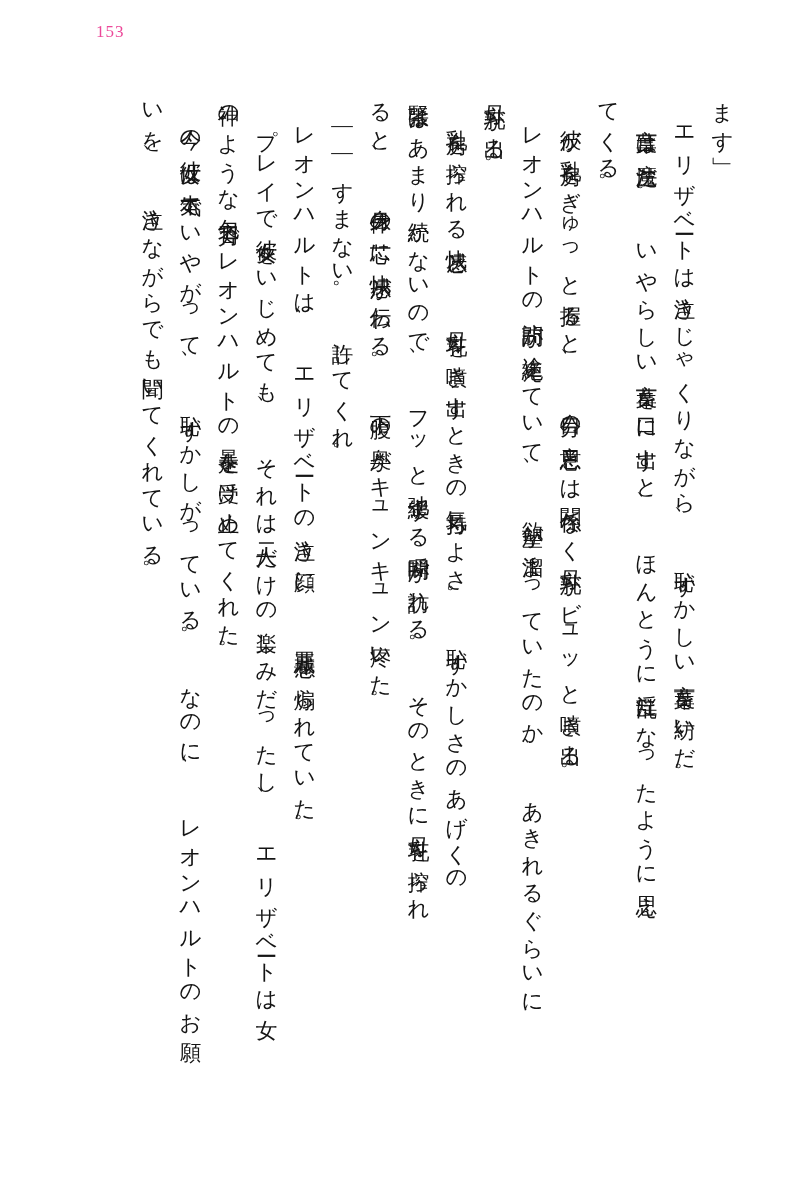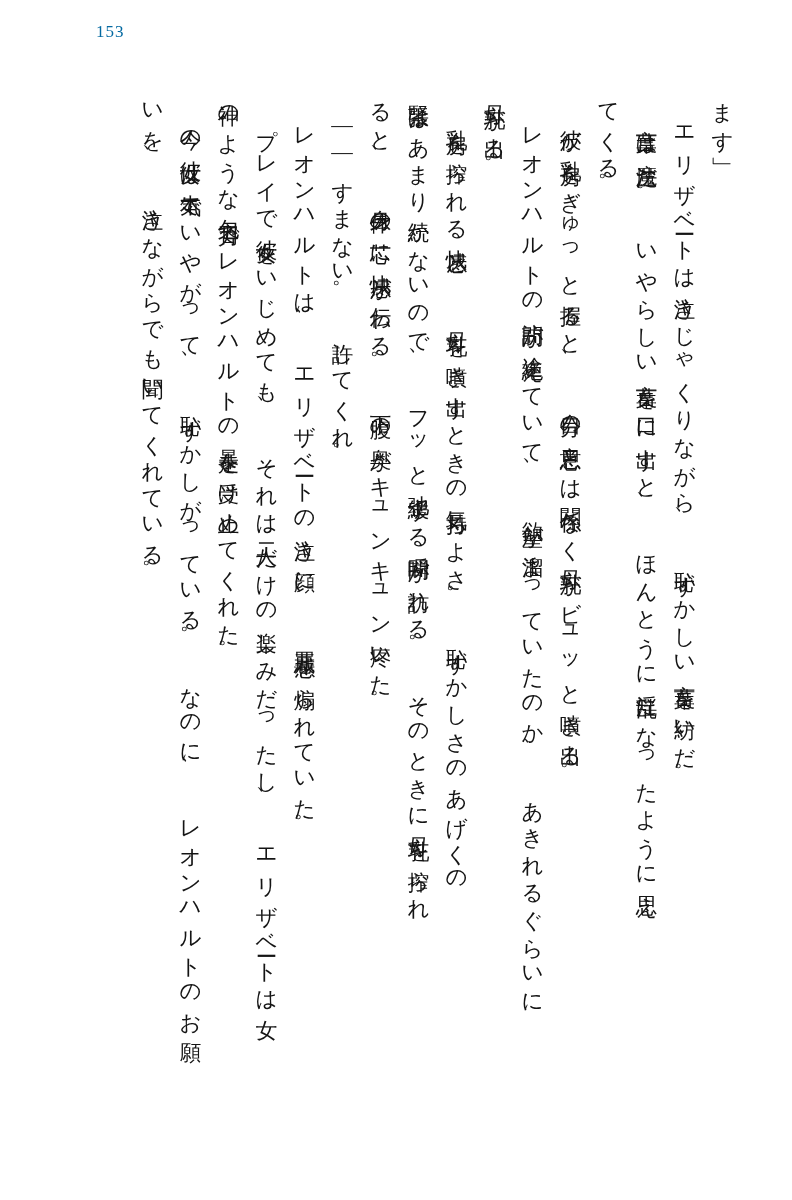--- a/index.html
+++ b/index.html
@@ -19,21 +19,21 @@
     position: absolute;
     inset: 0;
     background: #ffffff;
   }
   .page-number {
     position: absolute;
     top: 22px;
     left: 96px;
     font-size: 17px;
     letter-spacing: 1px;
-    color: #0369a1;
+    color: #ec4899;
     font-family: "Liberation Serif", "DejaVu Serif", serif;
   }
   .body-text {
     position: absolute;
     top: 88px;
     left: 54px;
     right: 60px;
     height: 1070px;
     display: flex;
     flex-direction: row-reverse;

